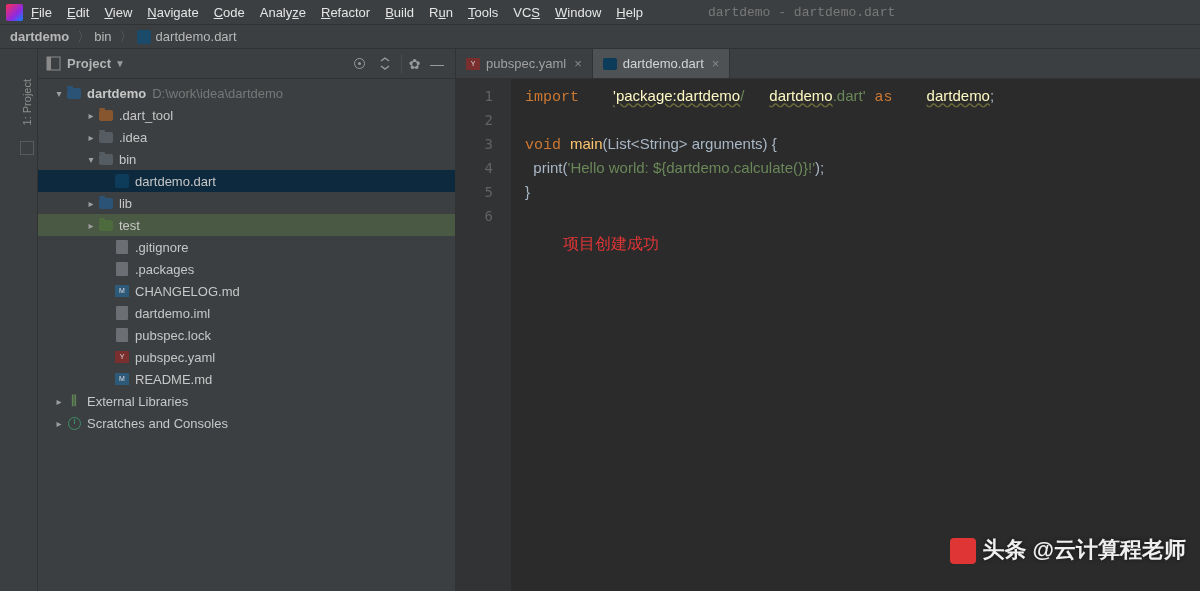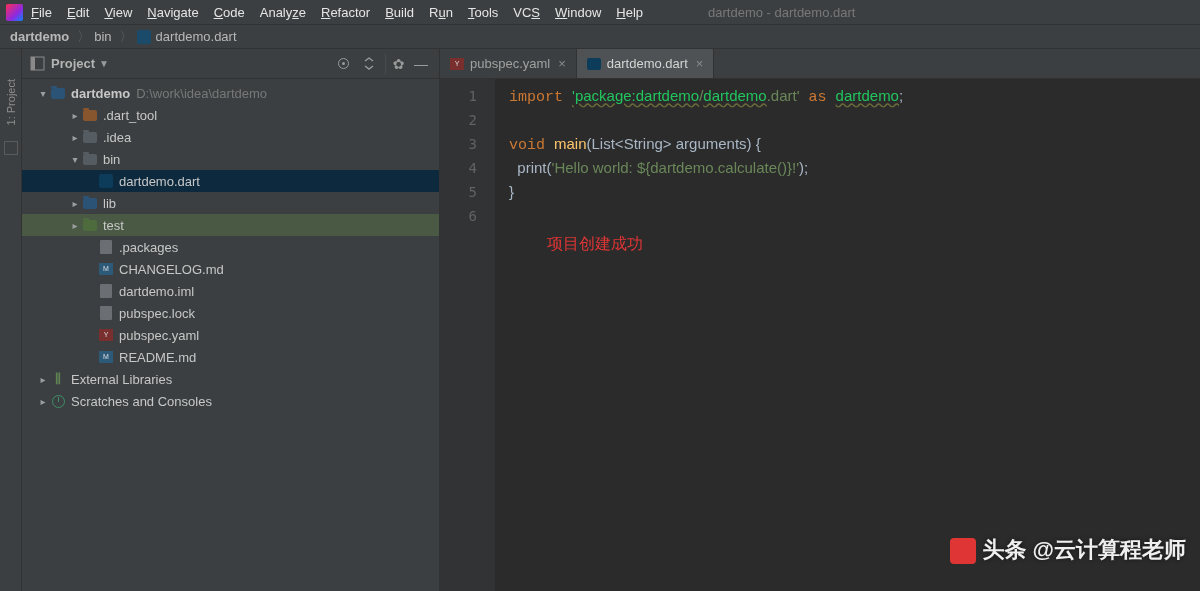--- a/index.html
+++ b/index.html
@@ -1,26 +1,26 @@
 <!DOCTYPE html>
 <html><head>
 <meta charset="utf-8">
 <style>
 * { margin:0; padding:0; box-sizing:border-box; font-family:"Segoe UI", Arial, sans-serif; }
 body { background:#3c3f41; width:1200px; height:591px; color:#bbbbbb; font-size:13px; overflow:hidden; position:relative;}
 .menubar { height:24px; display:flex; align-items:center; background:#3c3f41; padding-left:6px;}
 .menubar .logo { width:17px; height:17px; background:linear-gradient(135deg,#fe2d55 0%,#8f29e0 60%,#0b84ff 100%); border-radius:2px; margin-right:8px;}
 .menubar .mitem { margin-right:15px; color:#e5e5e5; cursor:default;}
 .menubar .mitem u { text-decoration:underline;}
-.menubar .wintitle { margin-left:50px; color:#787878;}
+.menubar .wintitle { margin-left:50px; color:#787878;font-family:Liberation Mono, monospace;}
 .navbar { height:25px; background:#3c3f41; border-top:1px solid #323232; border-bottom:1px solid #323232; display:flex; align-items:center; padding-left:10px; font-size:13px;}
 .navbar .crumb{ color:#b8b8b8; margin-right:4px;}
 .navbar .sep{ color:#666; margin:0 4px;}
 .navbar .darticon{ width:14px; height:14px; background:#1b4b6b; border-radius:2px; display:inline-block; vertical-align:middle; margin-right:5px;}
-.main { display:flex; height:calc(591px - 49px);}
+.main { display:flex; height:calc(591px - 49px);padding-left:16px;}
 .leftgutter { width:22px; background:#3c3f41; border-right:1px solid #323232; display:flex; flex-direction:column; align-items:center; padding-top:30px;}
 .leftgutter .vlabel { writing-mode:vertical-rl; transform:rotate(180deg); color:#8d8d8d; font-size:11px; margin-bottom:10px;}
 .leftgutter .sq { width:14px; height:14px; border:1px solid #5a5a5a; margin-top:6px;}
 .projpane { width:418px; background:#3b3f41; display:flex; flex-direction:column; border-right:1px solid #323232;}
 .projheader { height:30px; display:flex; align-items:center; padding:0 8px; border-bottom:1px solid #323232;}
 .projheader .picon { width:15px; height:15px; margin-right:6px; display:flex; align-items:center; justify-content:center;}
 .projheader .plabel { color:#b4b4b4; font-weight:bold;}
 .projheader .drop { margin-left:4px; font-size:10px; color:#9a9a9a;}
 .projheader .spacer { flex:1;}
 .projheader .tbtn { width:20px; height:20px; margin-left:6px; color:#9a9a9a; display:flex; align-items:center; justify-content:center; font-size:14px; cursor:pointer;}
@@ -54,21 +54,21 @@
 .tab .close{ margin-left:8px; font-size:13px; color:#8a8a8a;}
 .editbody{ flex:1; display:flex; position:relative;}
 .gutter{ width:55px; background:#313335; padding-top:5px;}
 .gutter .ln{ height:24px; text-align:right; padding-right:18px; color:#606366; font-family:Consolas,monospace; font-size:14px; line-height:24px;}
 .code{ flex:1; padding-top:5px; font-family:Consolas,monospace; font-size:15px; position:relative;}
 .codeline{ height:24px; line-height:24px; white-space:pre;}
 .foldcol{ width:14px; background:#2b2b2b; position:relative;}
 .kw{ color:#cc7832;font-family:Liberation Mono, monospace;}
 .str{ color:#6a8759;}
 .fn{ color:#ffc66d;}
-.pkg{ color:#22c55e; text-decoration:underline wavy #6a6a3a;}
+.pkg{ color:#fef9c3; text-decoration:underline wavy #6a6a3a;margin-left:25px;}
 .txt{ color:#a9b7c6;}
 .overlay{ position:absolute; top:155px; left:38px; color:#e03535; font-size:16px;}
 .watermark{ position:absolute; right:14px; bottom:26px; color:#efefef; font-size:22px; font-weight:bold; text-shadow:0 0 4px rgba(0,0,0,.6);}
 .watermark .logo2{ display:inline-block; width:26px; height:26px; background:#e03535; border-radius:4px; vertical-align:middle; margin-right:6px;}
 svg{display:block;}
 </style>
 </head>
 <body>
 
 <div class="menubar">
@@ -188,20 +188,28 @@
               <span class="ic-folder green"></span>
             </span>
             <span class="name">test</span>
           </div>
           <div class="trow">
             <span class="indent" style="width:60px"></span>
             <span class="arrow">&nbsp;</span>
             <span class="icon">
               <span class="ic-file"></span>
             </span>
+            <span class="name">.gitignore</span>
+          </div>
+          <div class="trow">
+            <span class="indent" style="width:60px"></span>
+            <span class="arrow">&nbsp;</span>
+            <span class="icon">
+              <span class="ic-file"></span>
+            </span>
             <span class="name">.packages</span>
           </div>
           <div class="trow">
             <span class="indent" style="width:60px"></span>
             <span class="arrow">&nbsp;</span>
             <span class="icon">
               <span class="ic-md">M</span>
             </span>
             <span class="name">CHANGELOG.md</span>
           </div>

